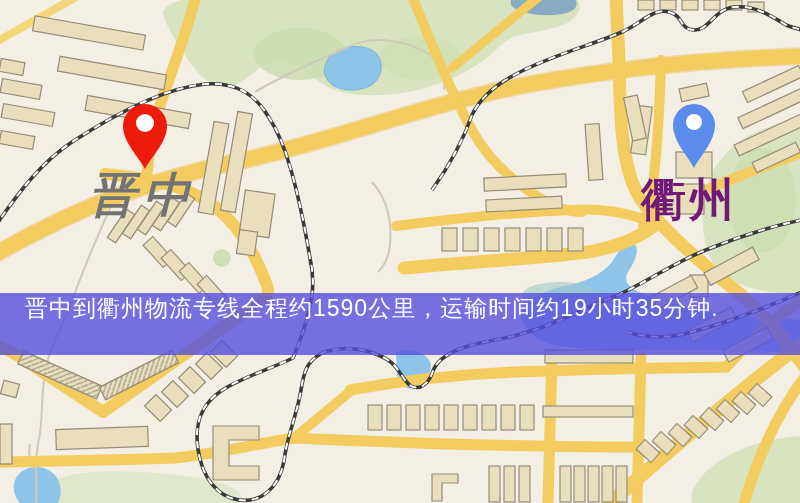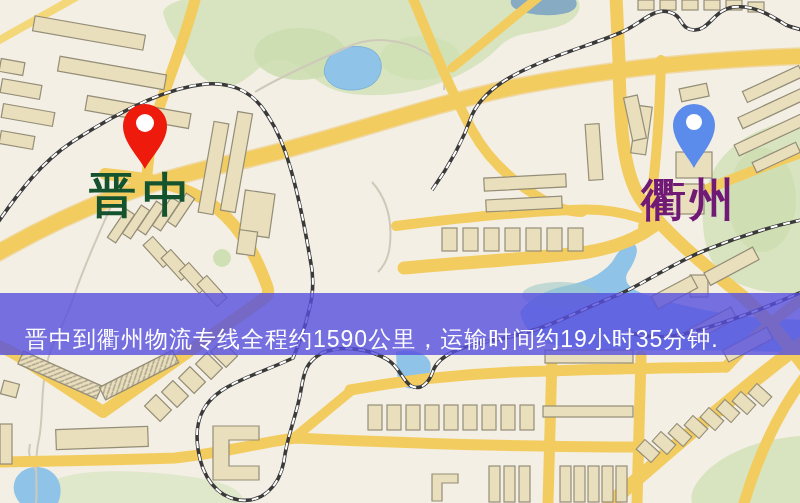--- a/index.html
+++ b/index.html
@@ -8,26 +8,26 @@
     font-family:"Liberation Sans","DejaVu Sans",sans-serif;
     background:#f4efe4;
   }
   .stage svg{position:absolute;left:0;top:0;}
   .city-label{
     position:absolute;font-weight:bold;line-height:1;
     font-family:"Liberation Serif","DejaVu Serif",serif;
     text-shadow:0 0 1px rgba(255,255,255,.25);
     white-space:nowrap;user-select:none;
   }
-  .city-label.origin{left:89px;top:172px;font-size:47px;letter-spacing:7px;color:#14532d;}
+  .city-label.origin{left:89px;top:172px;font-size:47px;letter-spacing:7px;color:#737373;font-style:italic;}
   .city-label.dest{left:641px;top:178px;font-size:45px;letter-spacing:3px;color:#701a75;}
   .banner{
     position:absolute;left:0;top:293px;width:800px;height:62px;
     background:rgba(86,79,222,0.80);
-    display:flex;align-items:flex-end;box-sizing:border-box;padding-left:25px;
+    display:flex;align-items:flex-start;box-sizing:border-box;padding-left:25px;
   }
   .banner span{
     color:#ffffff;font-size:23px;letter-spacing:1px;white-space:nowrap;
     font-family:"Liberation Sans","DejaVu Sans",sans-serif;
   }
 </style>
 </head>
 <body>
 
 <div class="stage">

